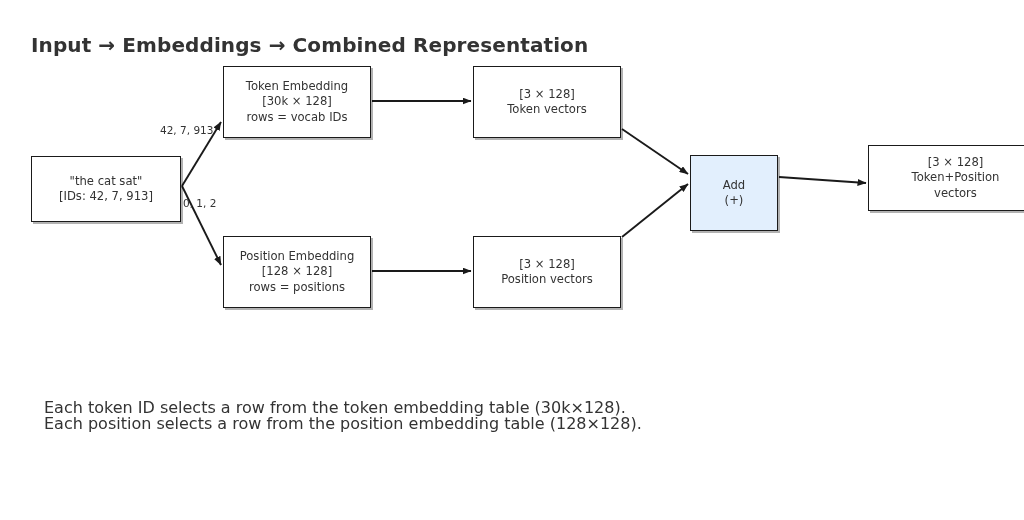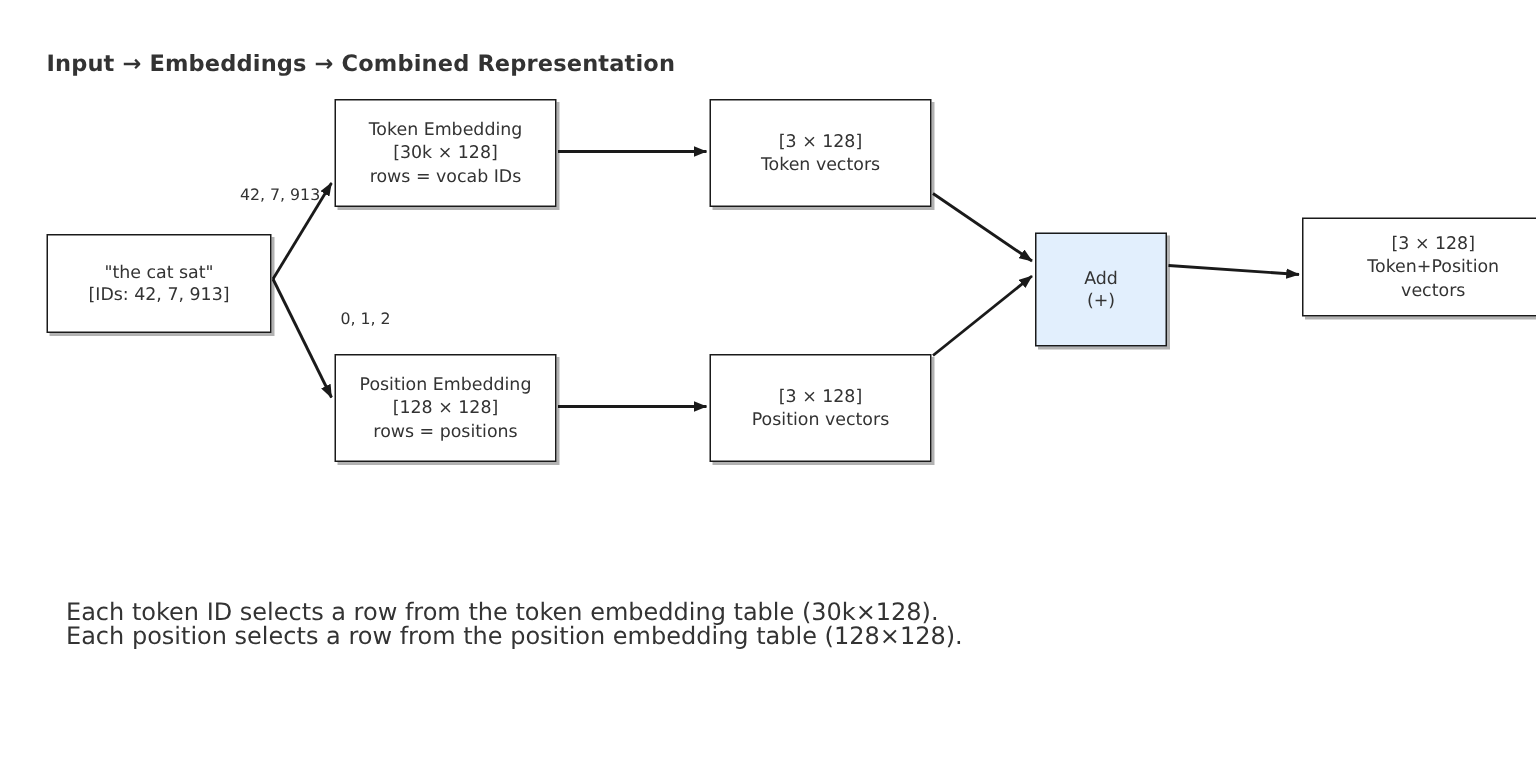--- a/index.html
+++ b/index.html
@@ -13,21 +13,21 @@
     position: relative;
     overflow: hidden;
     font-family: "DejaVu Sans", "Liberation Sans", sans-serif;
     color: #333333;
   }
 
   #diagram-title {
     position: absolute;
     left: 31px;
     top: 33px;
-    font-size: 15px;
+    font-size: 20px;
     font-weight: bold;
     color: #333333;
     letter-spacing: 0.1px;
     white-space: nowrap;
     text-align: right;
   }
 
   .node {
     position: absolute;
     box-sizing: border-box;
@@ -65,21 +65,21 @@
     pointer-events: none;
   }
 
   .edge-label {
     position: absolute;
     font-size: 10.5px;
     color: #333333;
     white-space: nowrap;
   }
   #edge-label-token-ids { left: 160px; top: 124px; }
-  #edge-label-positions { left: 183px; top: 207px; padding-left: 44px; }
+  #edge-label-positions { left: 183px; top: 197px; }
 
   #caption {
     position: absolute;
     left: 32px;
     top: 400px;
     font-size: 16px;
     line-height: 15.5px;
     color: #333333;
     margin-left: 12px;
   }

